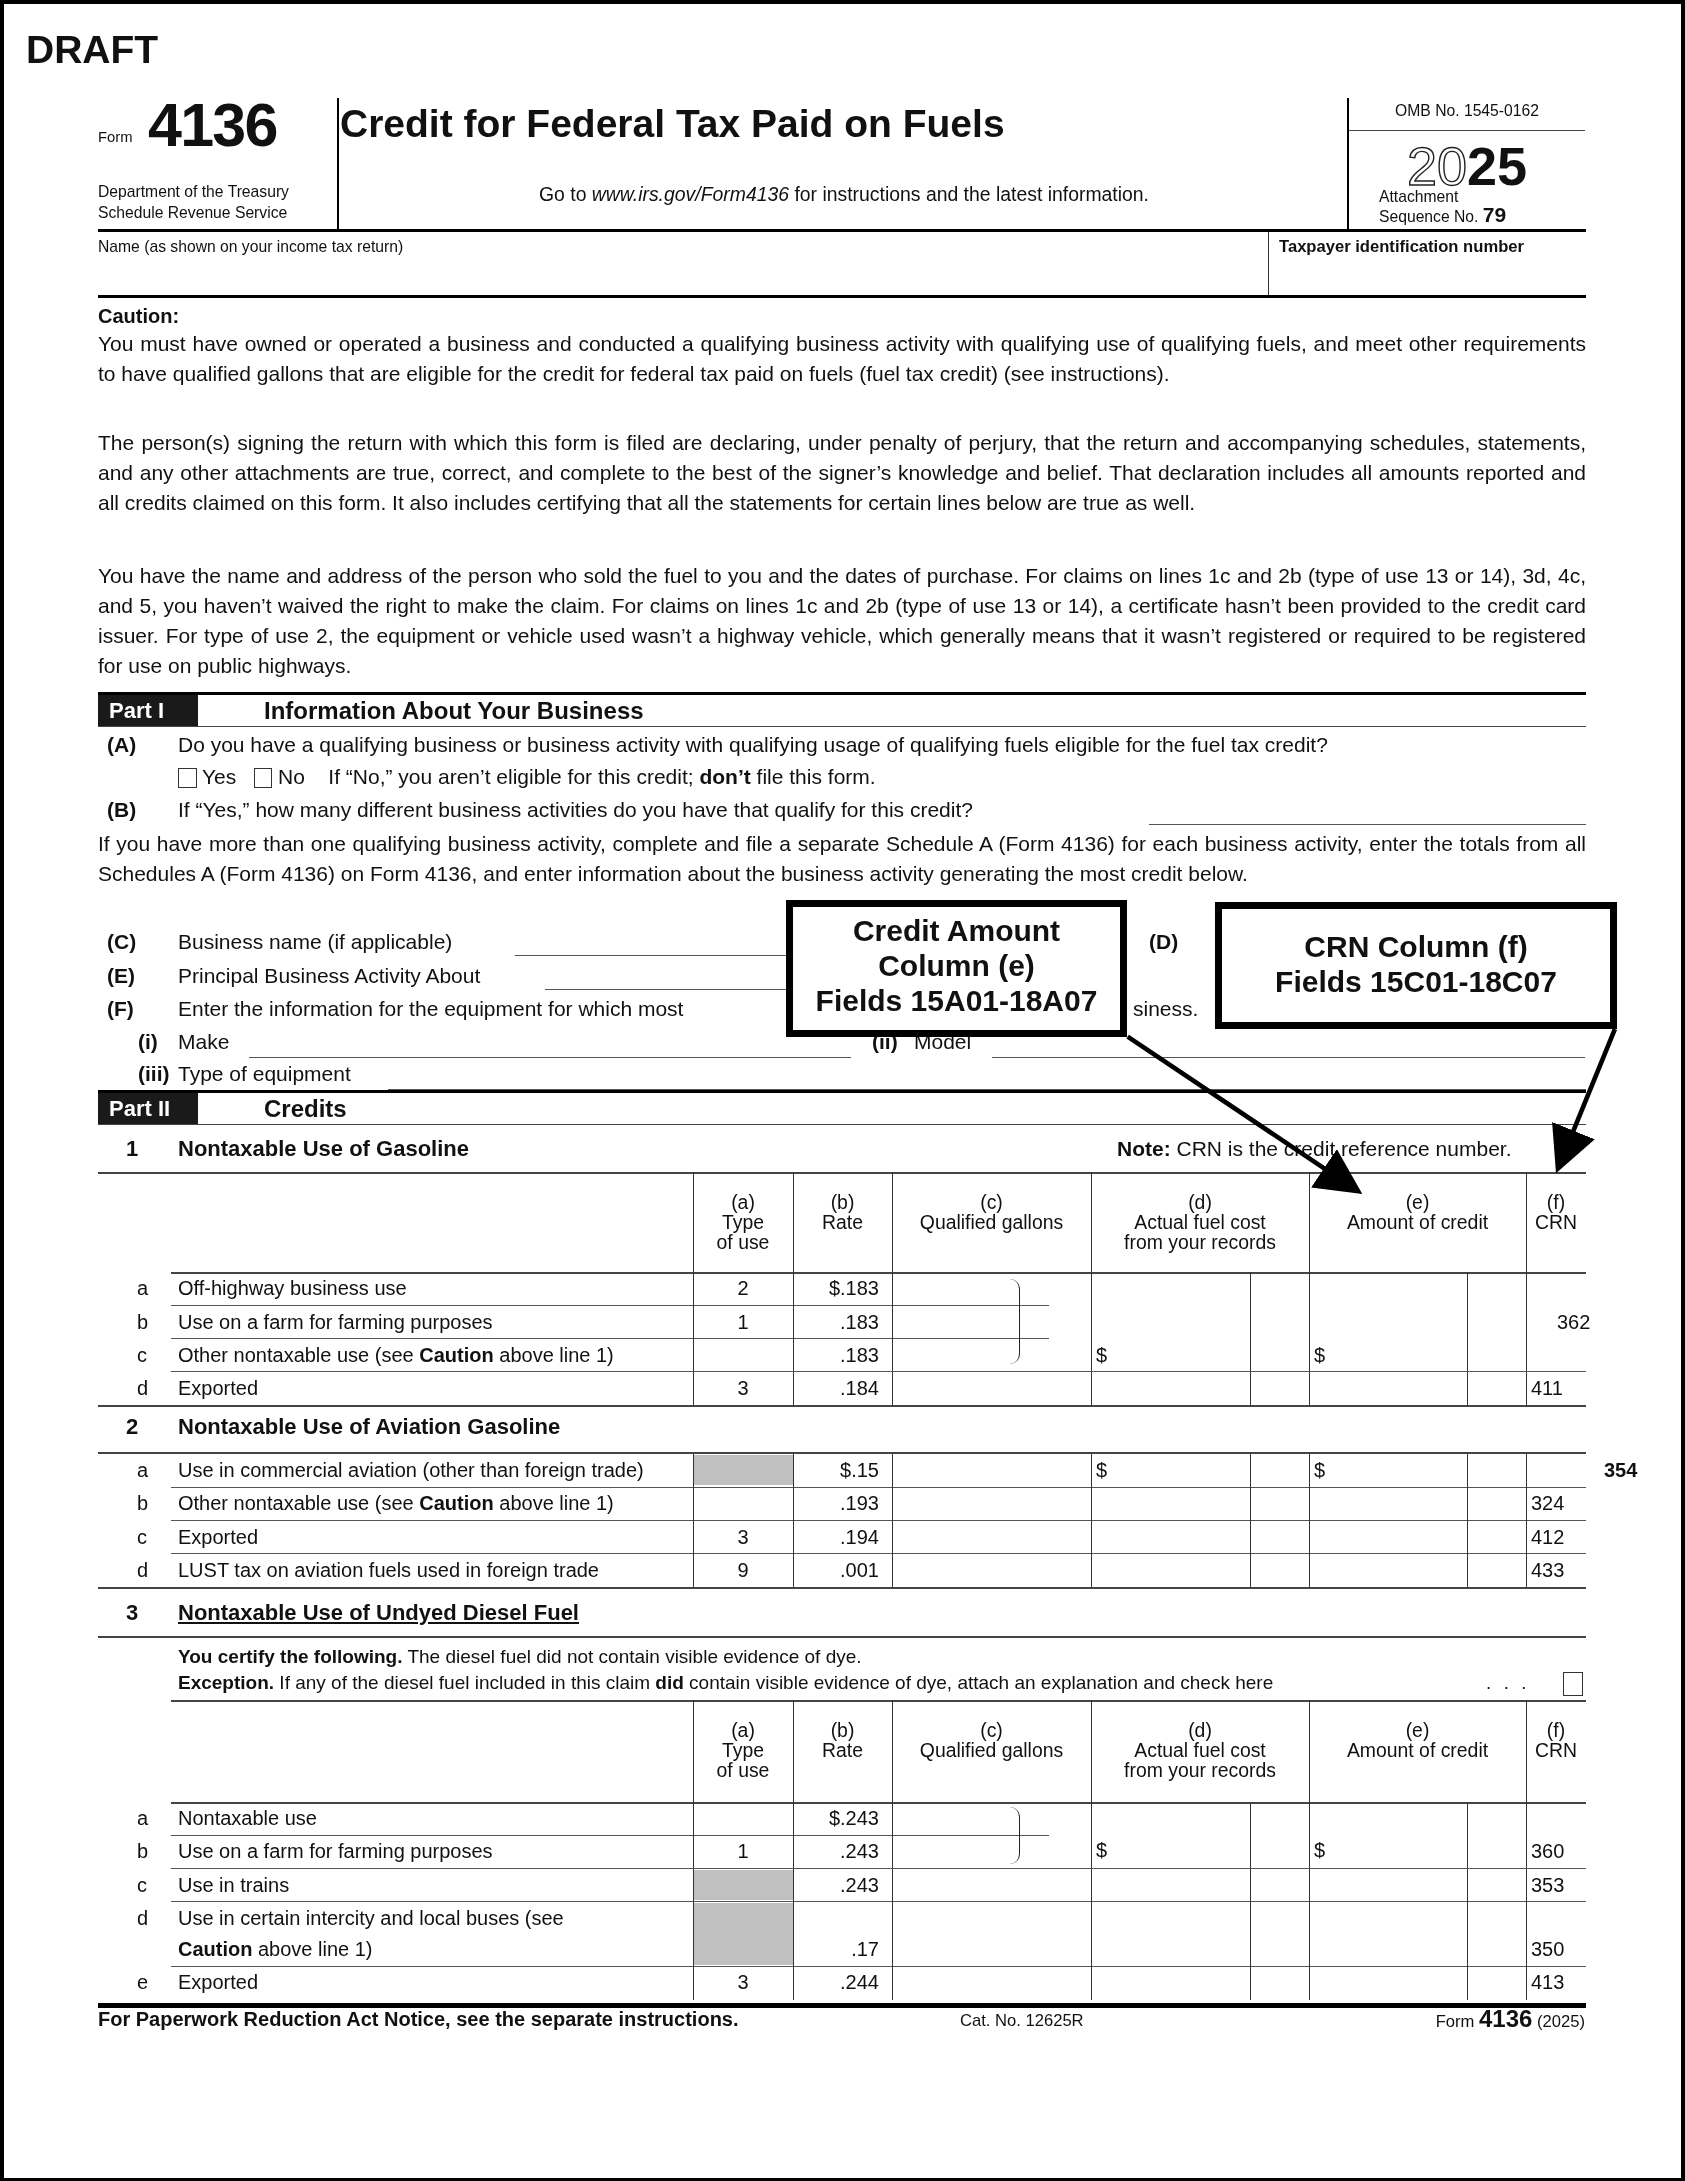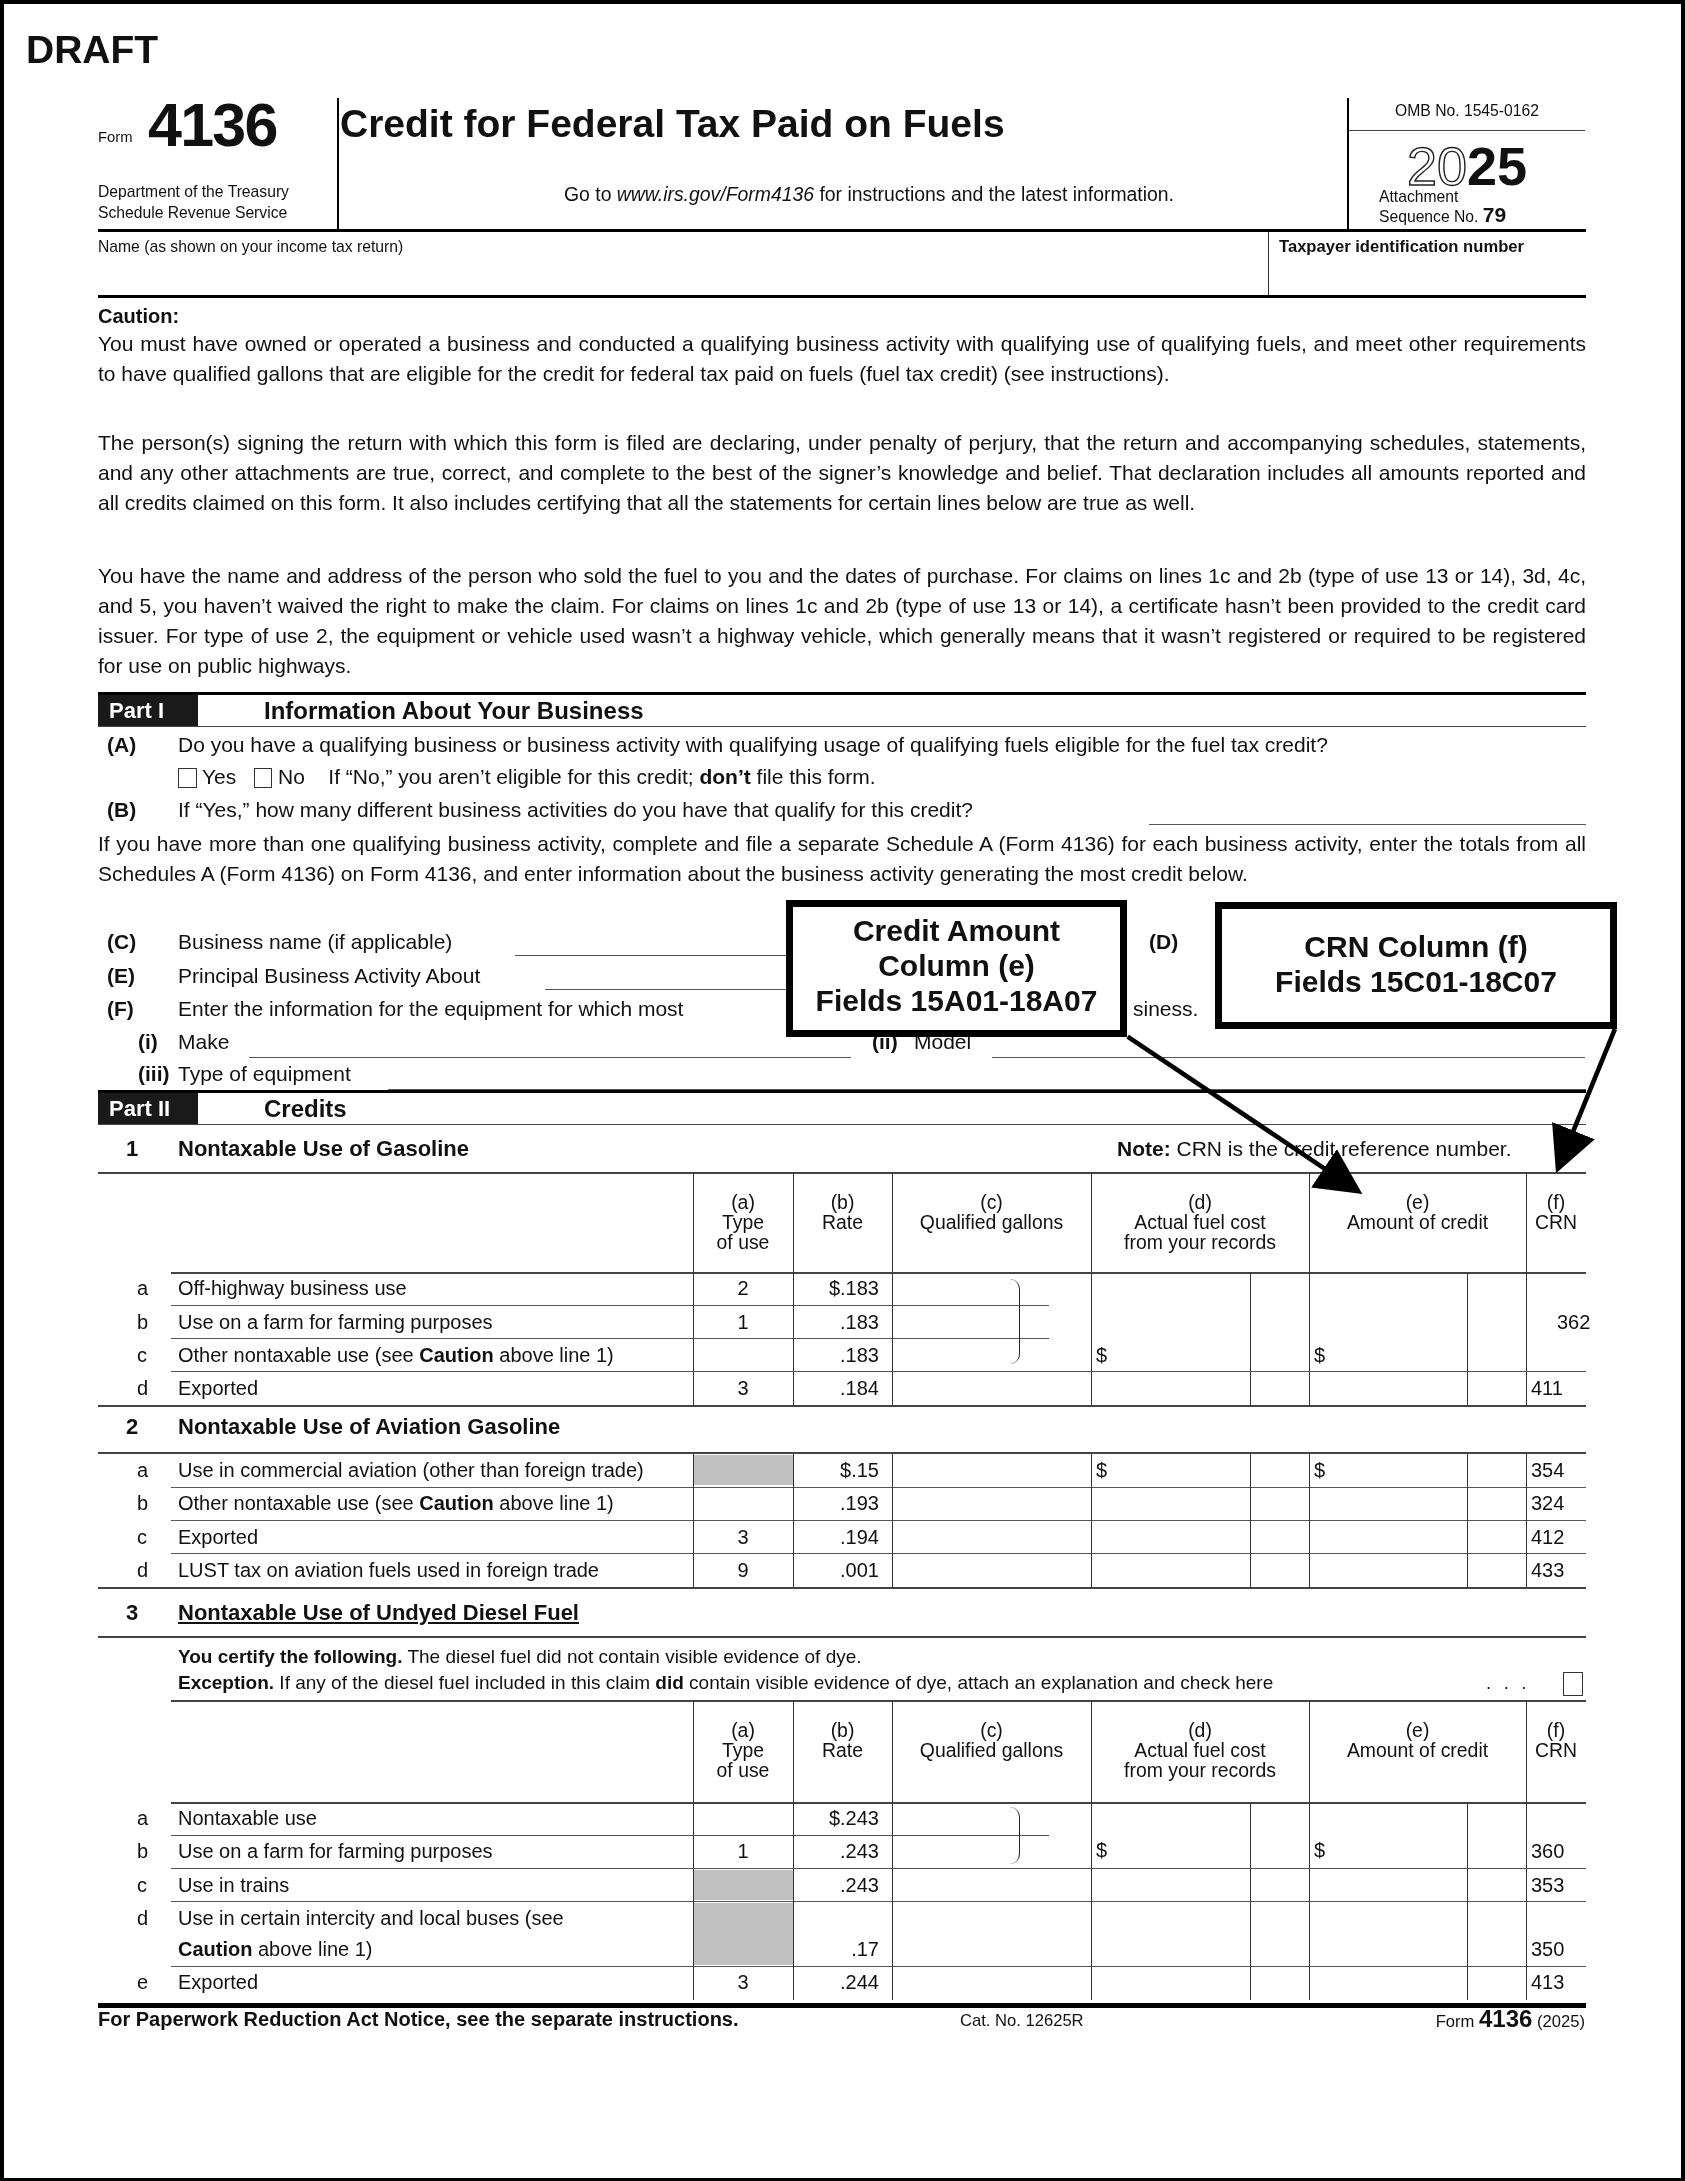--- a/index.html
+++ b/index.html
@@ -6,21 +6,21 @@
   body{width:1685px;height:2182px;position:relative;overflow:hidden;font-family:"Liberation Sans",sans-serif;color:#111;}
   .frame{position:absolute;left:0;top:0;width:1685px;height:2182px;box-sizing:border-box;border:4.6px solid #000;}
   .abs{position:absolute;}
   .draft{left:26px;top:28px;font-size:39px;font-weight:bold;letter-spacing:0px;}
   .formlbl{left:98px;top:129px;font-size:14.8px;}
   .formnum{left:148px;top:90px;font-size:61px;font-weight:bold;letter-spacing:-1.8px;}
   .dept{left:98px;top:181px;font-size:15.7px;line-height:21px;}
   .vline{background:#000;width:1.8px;}
   .hline{background:#000;height:1.8px;}
   .title{left:340px;width:1008px;top:102px;text-align:left;font-size:39px;font-weight:bold;}
-  .goto{left:340px;width:1008px;top:183px;text-align:center;font-size:19.4px;padding-left:25px;}
+  .goto{left:340px;width:1008px;top:183px;text-align:center;font-size:19.4px;}
   .omb{left:1349px;width:236px;top:102px;text-align:center;font-size:15.7px;}
   .year{left:1349px;width:236px;top:135px;text-align:center;font-size:54px;font-weight:bold;}
   .year .outline{color:#fff;-webkit-text-stroke:1.4px #222;font-weight:normal;}
   .attach{left:1379px;top:188px;font-size:15.7px;line-height:17.5px;}
   .attach b{font-size:21px;}
   .namelbl{left:98px;top:238px;font-size:15.7px;}
   .tinlbl{left:1279px;top:237px;font-size:16.6px;font-weight:bold;}
   .caution-h{left:98px;top:305px;font-size:20px;font-weight:bold;}
   .para{left:98px;width:1488px;font-size:21px;line-height:30px;text-align:justify;}
   .partbar{left:98px;width:1488px;height:31px;}
@@ -214,21 +214,21 @@
     <div class="cell" style="left:1314px;top:1344px;">$</div>
     <div class="abs hline" style="left:98px;top:1405px;width:1488px;height:2.3px;background:#444;"></div>
     <div class="abs secnum" style="left:126px;top:1414px;">2</div>
     <div class="abs sectitle" style="left:178px;top:1414px;">Nontaxable Use of Aviation Gasoline</div>
     <div class="abs hline" style="left:98px;top:1452px;width:1488px;height:2.3px;background:#444;"></div>
     <div class="shade" style="left:694px;top:1455px;width:99px;height:30px;"></div>
     <div class="cell" style="left:137px;top:1459px;">a</div>
     <div class="cell" style="left:178px;top:1459px;">Use in commercial aviation (other than foreign trade)</div>
     <div class="cell" style="left:693px;width:100px;text-align:center;top:1459px;"></div>
     <div class="cell" style="left:793px;width:86px;text-align:right;top:1459px;">$.15</div>
-    <div class="cell" style="left:1531px;top:1459px;">354</div>
+    <div class="cell" style="left:1604px;top:1459px;font-weight:bold;">354</div>
     <div class="abs" style="left:893px;top:1455px;width:196px;height:29.5px;"></div>
     <div class="abs" style="left:1093px;top:1455px;width:214px;height:29.5px;"></div>
     <div class="abs" style="left:1311px;top:1455px;width:213px;height:29.5px;"></div>
     <div class="abs hline" style="left:171px;top:1487px;width:1415px;height:1.4px;background:#555;"></div>
     <div class="cell" style="left:137px;top:1492px;">b</div>
     <div class="cell" style="left:178px;top:1492px;"><span>Other nontaxable use (see </span><b>Caution</b><span> above line 1)</span></div>
     <div class="cell" style="left:693px;width:100px;text-align:center;top:1492px;"></div>
     <div class="cell" style="left:793px;width:86px;text-align:right;top:1492px;">.193</div>
     <div class="cell" style="left:1531px;top:1492px;">324</div>
     <div class="abs" style="left:893px;top:1489px;width:196px;height:29.5px;"></div>

